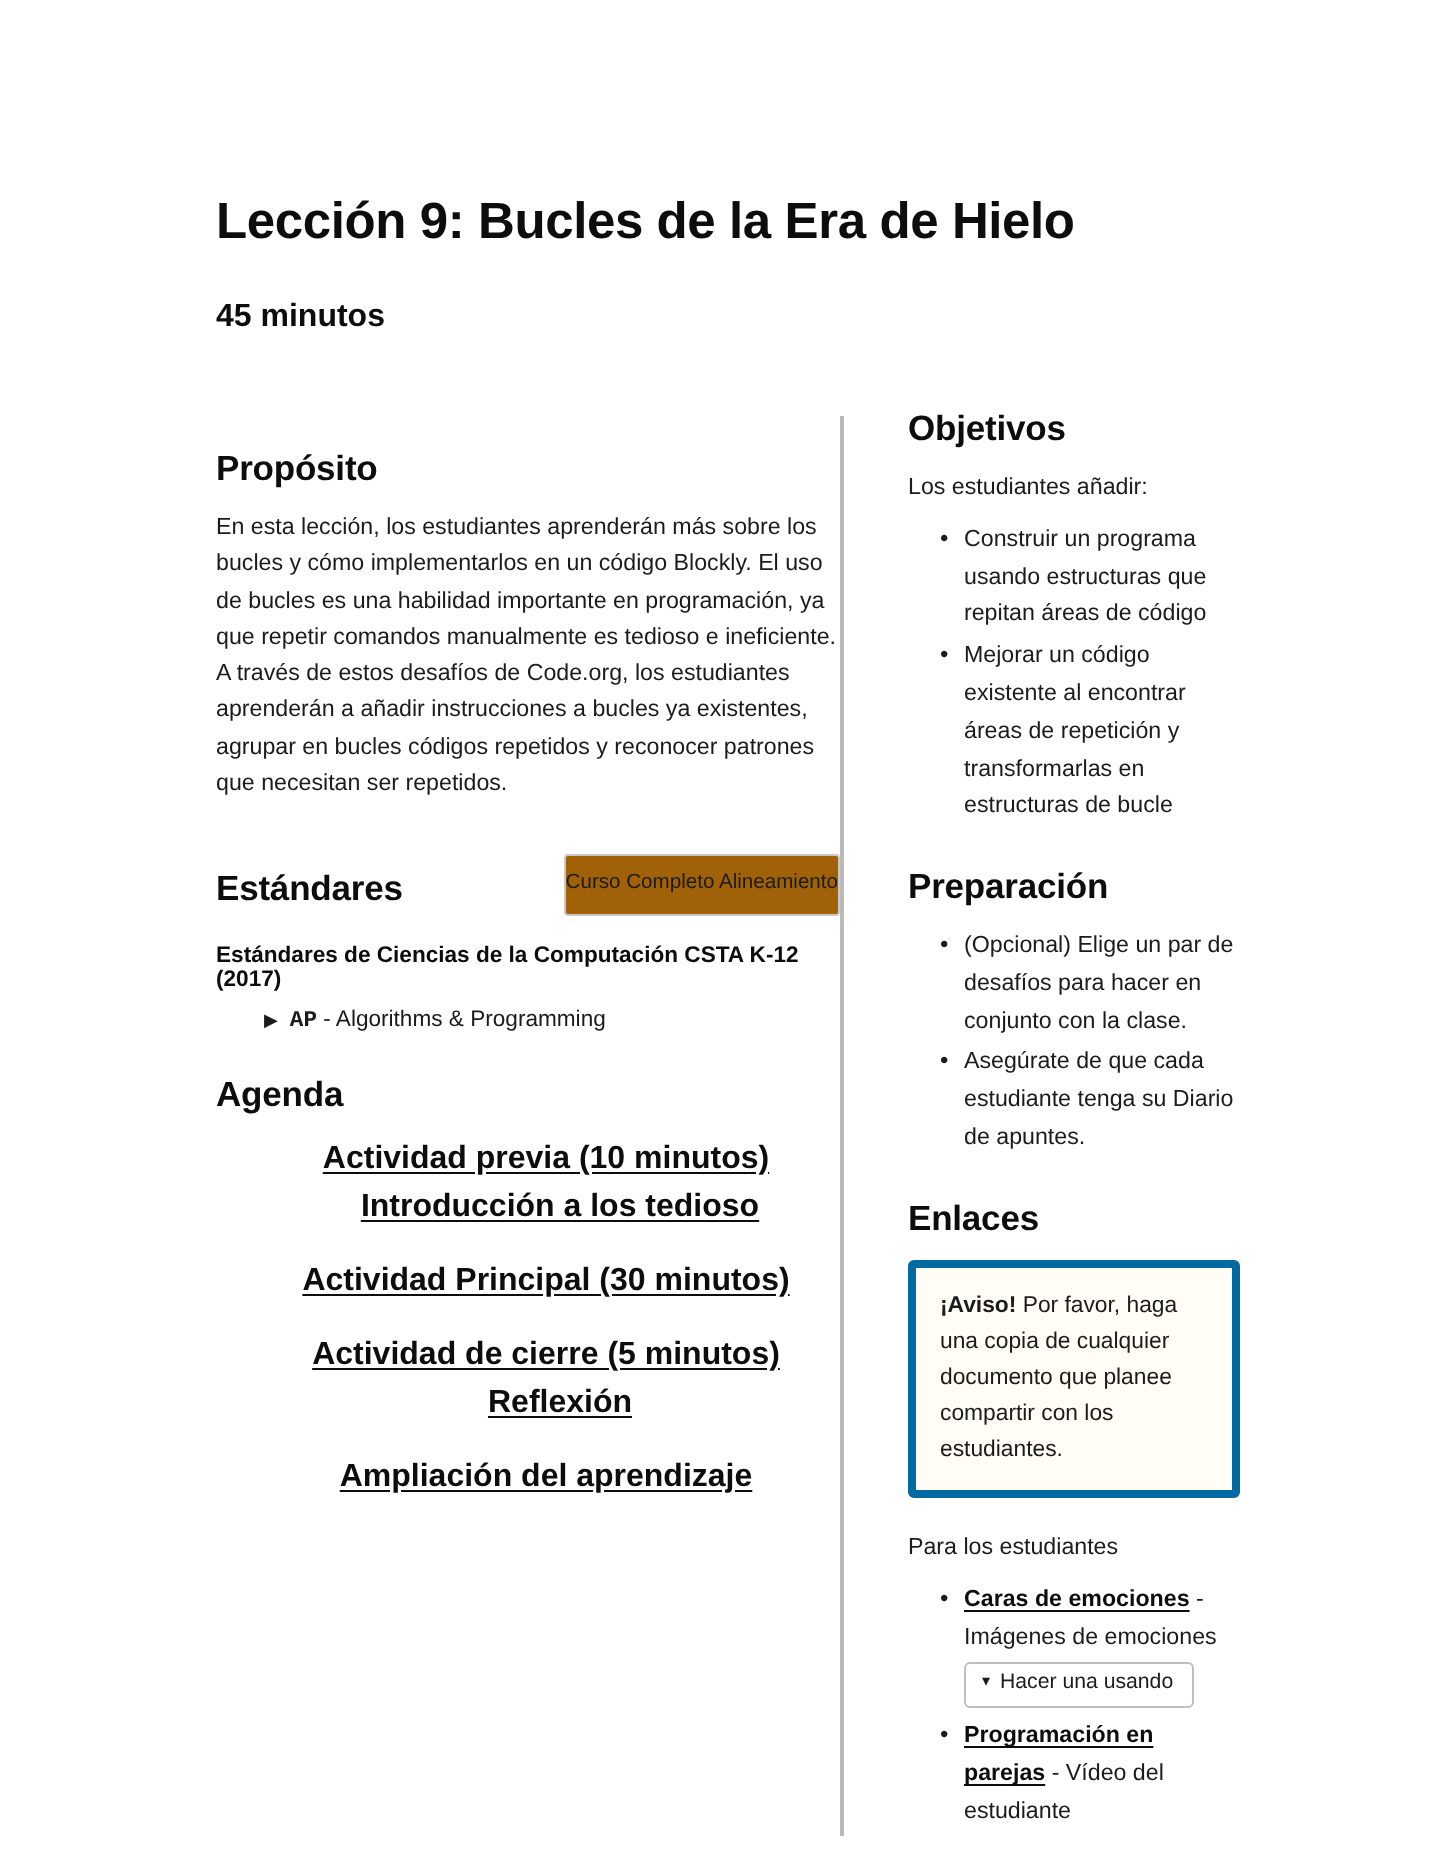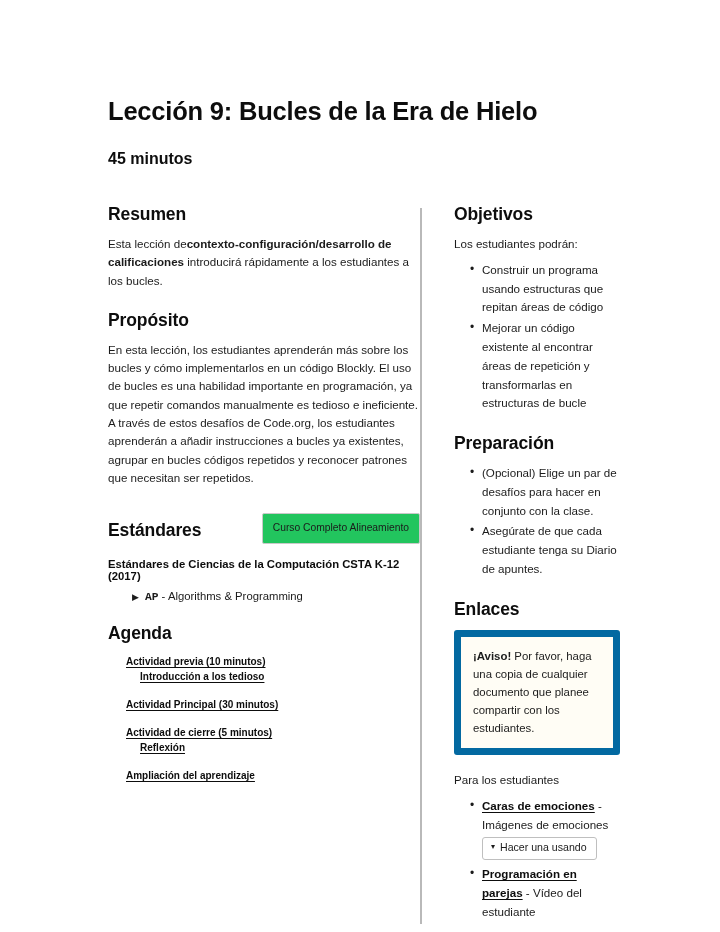--- a/index.html
+++ b/index.html
@@ -82,26 +82,26 @@
   
   .std-head {
     display: flex;
     align-items: flex-start;
     justify-content: space-between;
     margin-top: 30px;
   }
   .std-head h2.sec { margin-bottom: 0; align-self: center; }
   .btn-outline {
     border: 1px solid #c9c9c9;
-    background: #22c55e;
+    background: #a16207;
     border-radius: 2px;
     font-family: "Liberation Sans", sans-serif;
     font-size: 10.3px;
     color: #1b1b1b;
-    padding: 9px 10px;
+    padding: 9px 0;
     line-height: 1;
     cursor: pointer;
     white-space: nowrap;
     margin-top: -4px;
   }
   .std-title {
     font-size: 11.3px;
     font-weight: bold;
     margin: 14px 0 0 0;
     color: #0d0d0d;
@@ -120,27 +120,28 @@
     color: #1b1b1b;
   }
   .std-item b { font-weight: bold; font-family: Liberation Mono, monospace; }
 
   
   .agenda-list { margin-top: 4px; }
   .agenda-group { margin-bottom: 13px; }
   .agenda-group:last-child { margin-bottom: 0; }
   a.agenda-link {
     display: block;
-    font-size: 10px;
+    font-size: 16px;
     font-weight: bold;
     color: #0d0d0d;
     text-decoration: underline;
     text-underline-offset: 2px;
     margin-left: 18px;
     line-height: 1.5;
+    text-align: center;
   }
   a.agenda-sub {
     margin-left: 32px;
   }
 
   
   p.lead {
     font-size: 11.6px;
     line-height: 1.55;
     margin: 0 0 8px 0;
@@ -167,21 +168,21 @@
   }
   a.ul-link {
     font-weight: bold;
     color: #0d0d0d;
     text-decoration: underline;
     text-underline-offset: 2px;
   }
 
   
   .callout {
-    border: 7px solid #0369a1;
+    border: 4px solid #0369a1;
     background: #fffdf5;
     border-radius: 3px;
     padding: 10px 12px 11px 12px;
     font-size: 11.4px;
     line-height: 1.58;
     margin-bottom: 16px;
   }
   .callout b { font-weight: bold; }
 
   .copy-btn {
@@ -211,24 +212,20 @@
 
 <div class="page">
 
   <h1 class="doc-title">Lección 9: Bucles de la Era de Hielo</h1>
   <div class="doc-duration">45 minutos</div>
 
   <div class="columns">
 
     <div class="col-left">
 
-      <section>
-        <h2 class="sec">Resumen</h2>
-        <p class="body"><span>Esta lección de</span><b>contexto-configuración/desarrollo de calificaciones</b><span> introducirá rápidamente a los estudiantes a los bucles.</span></p>
-      </section>
 
       <section class="sec-gap">
         <h2 class="sec">Propósito</h2>
         <p class="body">En esta lección, los estudiantes aprenderán más sobre los bucles y cómo implementarlos en un código Blockly. El uso de bucles es una habilidad importante en programación, ya que repetir comandos manualmente es tedioso e ineficiente. A través de estos desafíos de Code.org, los estudiantes aprenderán a añadir instrucciones a bucles ya existentes, agrupar en bucles códigos repetidos y reconocer patrones que necesitan ser repetidos.</p>
       </section>
 
       <section>
         <div class="std-head">
           <h2 class="sec">Estándares</h2>
           <button class="btn-outline">Curso Completo Alineamiento</button>
@@ -266,21 +263,21 @@
       </section>
 
     </div>
 
     <div class="divider"></div>
 
     <div class="col-right">
 
       <section>
         <h2 class="sec">Objetivos</h2>
-        <p class="lead">Los estudiantes podrán:</p>
+        <p class="lead">Los estudiantes añadir:</p>
         <ul class="bul">
           <li>Construir un programa usando estructuras que repitan áreas de código</li>
           <li>Mejorar un código existente al encontrar áreas de repetición y transformarlas en estructuras de bucle</li>
         </ul>
       </section>
 
       <section class="sec-gap">
         <h2 class="sec">Preparación</h2>
         <ul class="bul">
           <li>(Opcional) Elige un par de desafíos para hacer en conjunto con la clase.</li>

